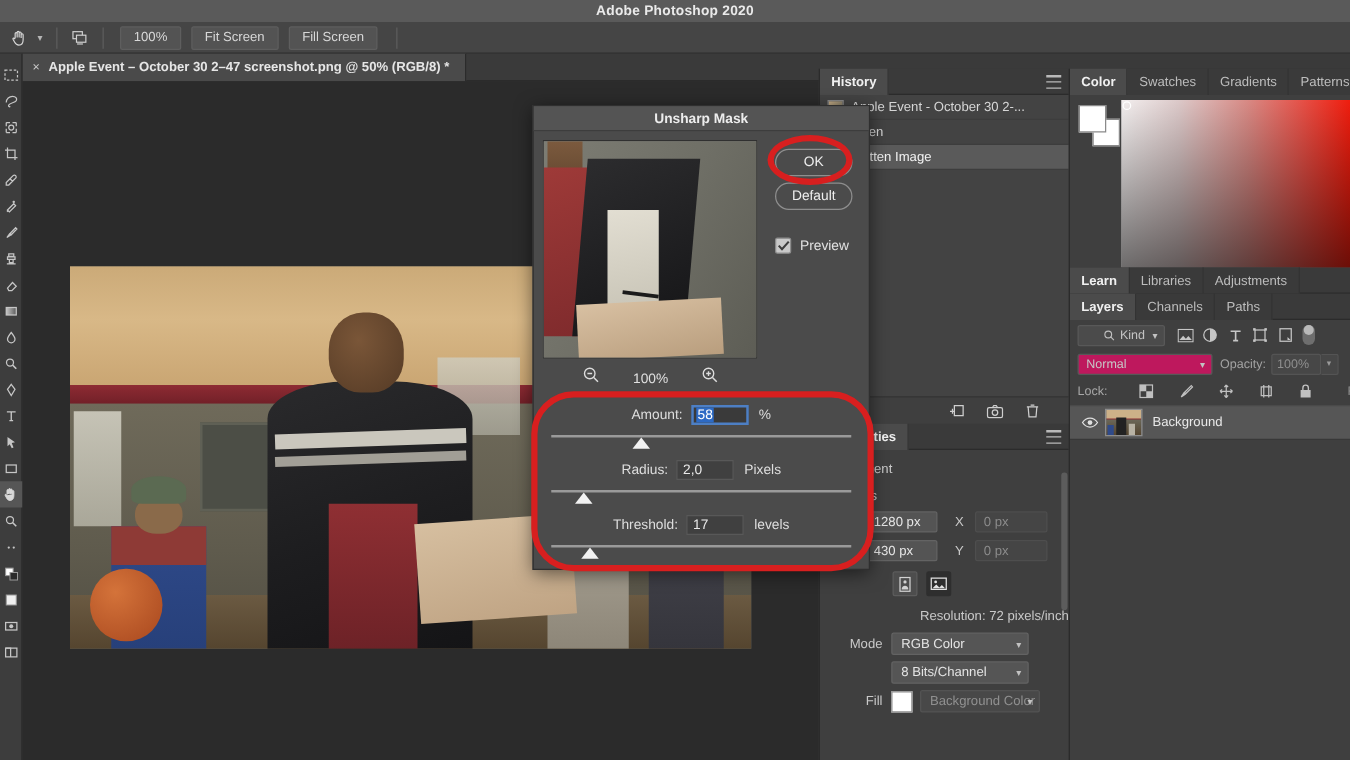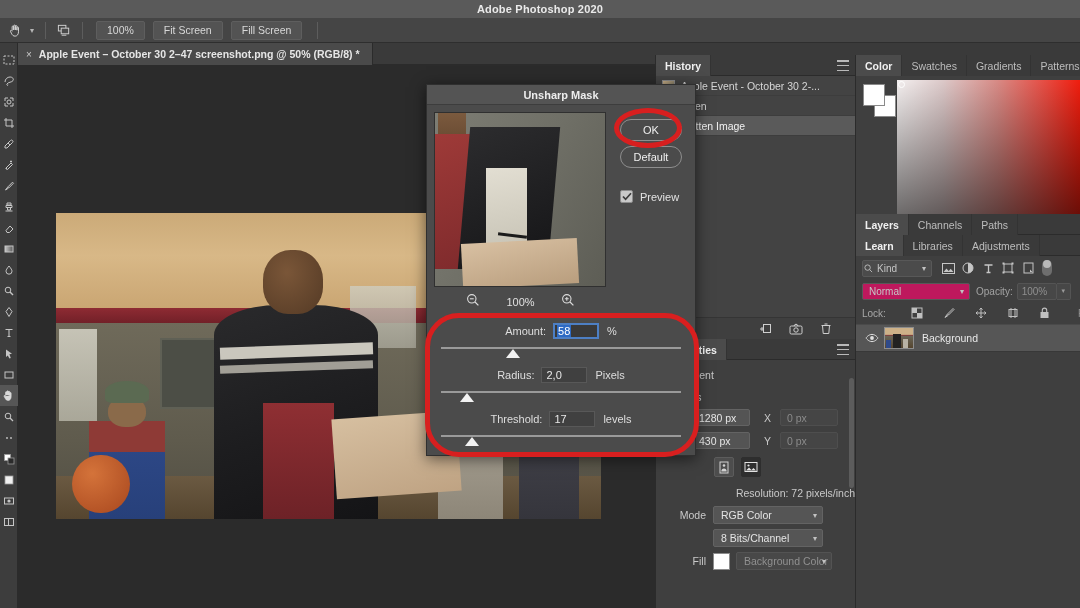--- a/index.html
+++ b/index.html
@@ -209,21 +209,21 @@
     margin: 4px 0 0 0;
   }
   .cf-marker { position: absolute; left: 1px; top: 1px; width: 7px; height: 7px;
     border: 1px solid #fff; border-radius: 50%; }
 
   
   .layers-body { background: #3f3f3f; height: 100%; }
   .filter-row { display: flex; align-items: center; height: 24px; padding: 0 6px; gap: 0; }
   .kind-box {
     width: 70px; height: 17px; background: #4b4b4b; border: 1px solid #585858; border-radius: 2px;
-    display: flex; align-items: center; padding-left: 1px; position: relative; margin-right: 6px;
+    display: flex; align-items: center; padding-left: 20px; position: relative; margin-right: 6px;
   }
   .kind-txt { font-size: 10px; color: #c4c4c4; margin-left: 4px; }
   .filt-ic { width: 20px; height: 17px; display: flex; align-items: center; justify-content: center; }
   .toggle-pill { width: 10px; height: 16px; background: #6e6e6e; border-radius: 5px; margin-left: 4px;
     display:flex; align-items:flex-start; justify-content:center; }
   .toggle-pill i { display:block; width:8px; height:8px; border-radius:50%; background:#b9b9b9; margin-top:0px;}
   .blend-row { display: flex; align-items: center; height: 22px; padding: 0 6px; }
   .blend-box {
     width: 108px; height: 17px; background: #be185d; border: 1px solid #585858; border-radius: 2px;
     display: flex; align-items: center; padding-left: 6px; position: relative;
@@ -655,28 +655,28 @@
       <div class="swatch-zone">
         <div class="sw-back"></div>
         <div class="sw-fore"></div>
       </div>
       <div class="color-field">
         <div class="cf-marker"></div>
       </div>
     </div>
 
     <div class="panel-tabs">
+      <div class="ptab active">Learn</div>
+      <div class="ptab">Libraries</div>
+      <div class="ptab">Adjustments</div>
+    </div>
+    <div class="panel-tabs">
       <div class="ptab active">Layers</div>
       <div class="ptab">Channels</div>
       <div class="ptab">Paths</div>
-    </div>
-    <div class="panel-tabs">
-      <div class="ptab active">Learn</div>
-      <div class="ptab">Libraries</div>
-      <div class="ptab">Adjustments</div>
     </div>
     <div class="layers-body">
       <div class="filter-row">
         <div class="kind-box">
           <svg width="9" height="9" viewBox="0 0 10 10">
               <circle cx="4" cy="4" r="3" fill="none" stroke="#c0c0c0" stroke-width="1"></circle>
               <path d="M6.2 6.2L9 9" stroke="#c0c0c0" stroke-width="1"></path>
             </svg>
           <span class="kind-txt">Kind</span>
           <span class="sel-arrow">▾</span>

